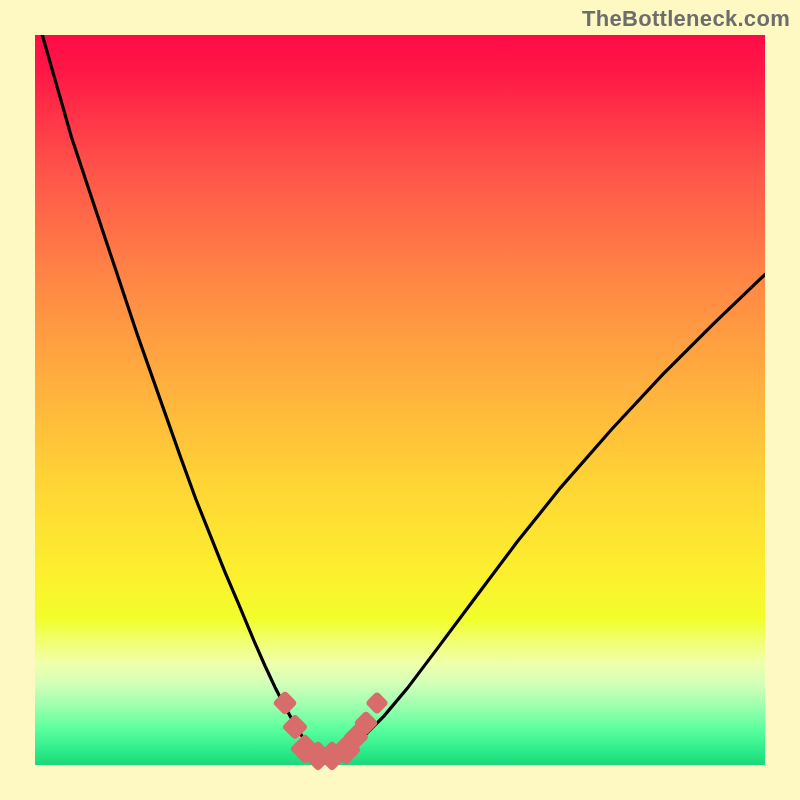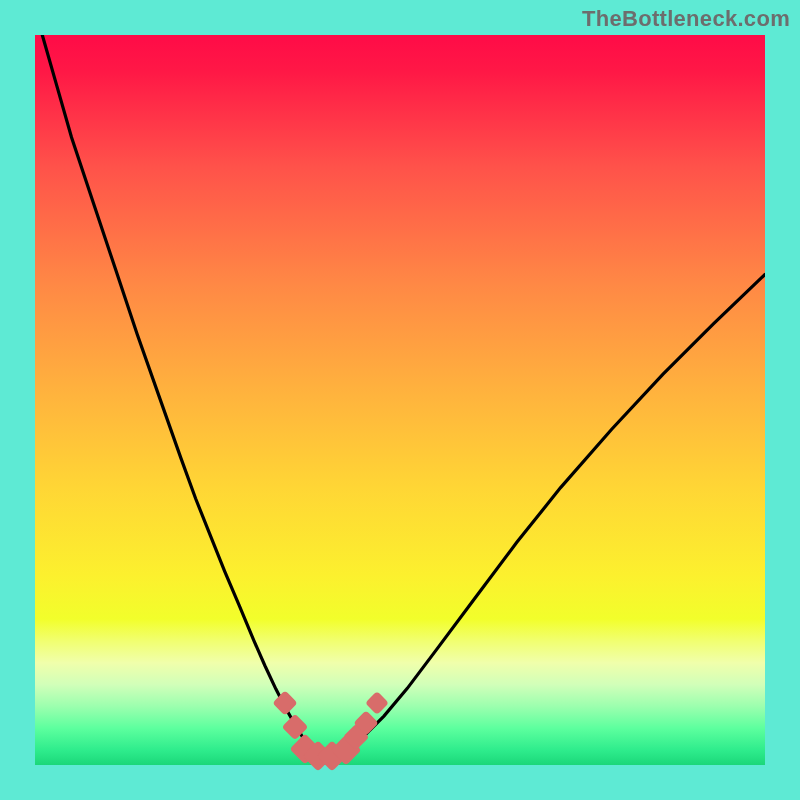--- a/index.html
+++ b/index.html
@@ -9,21 +9,21 @@
     height: 800px;
     background: #000000;
     overflow: hidden;
   }
   .frame {
     position: absolute;
     top: 0;
     left: 0;
     width: 800px;
     height: 800px;
-    background: #5eead4;
+    background: #fef9c3;
   }
   .plot-area {
     position: absolute;
     top: 35px;
     left: 35px;
     width: 730px;
     height: 730px;
     background: linear-gradient(to bottom,
       #ff0b47 0%,
       #ff1846 5%,

